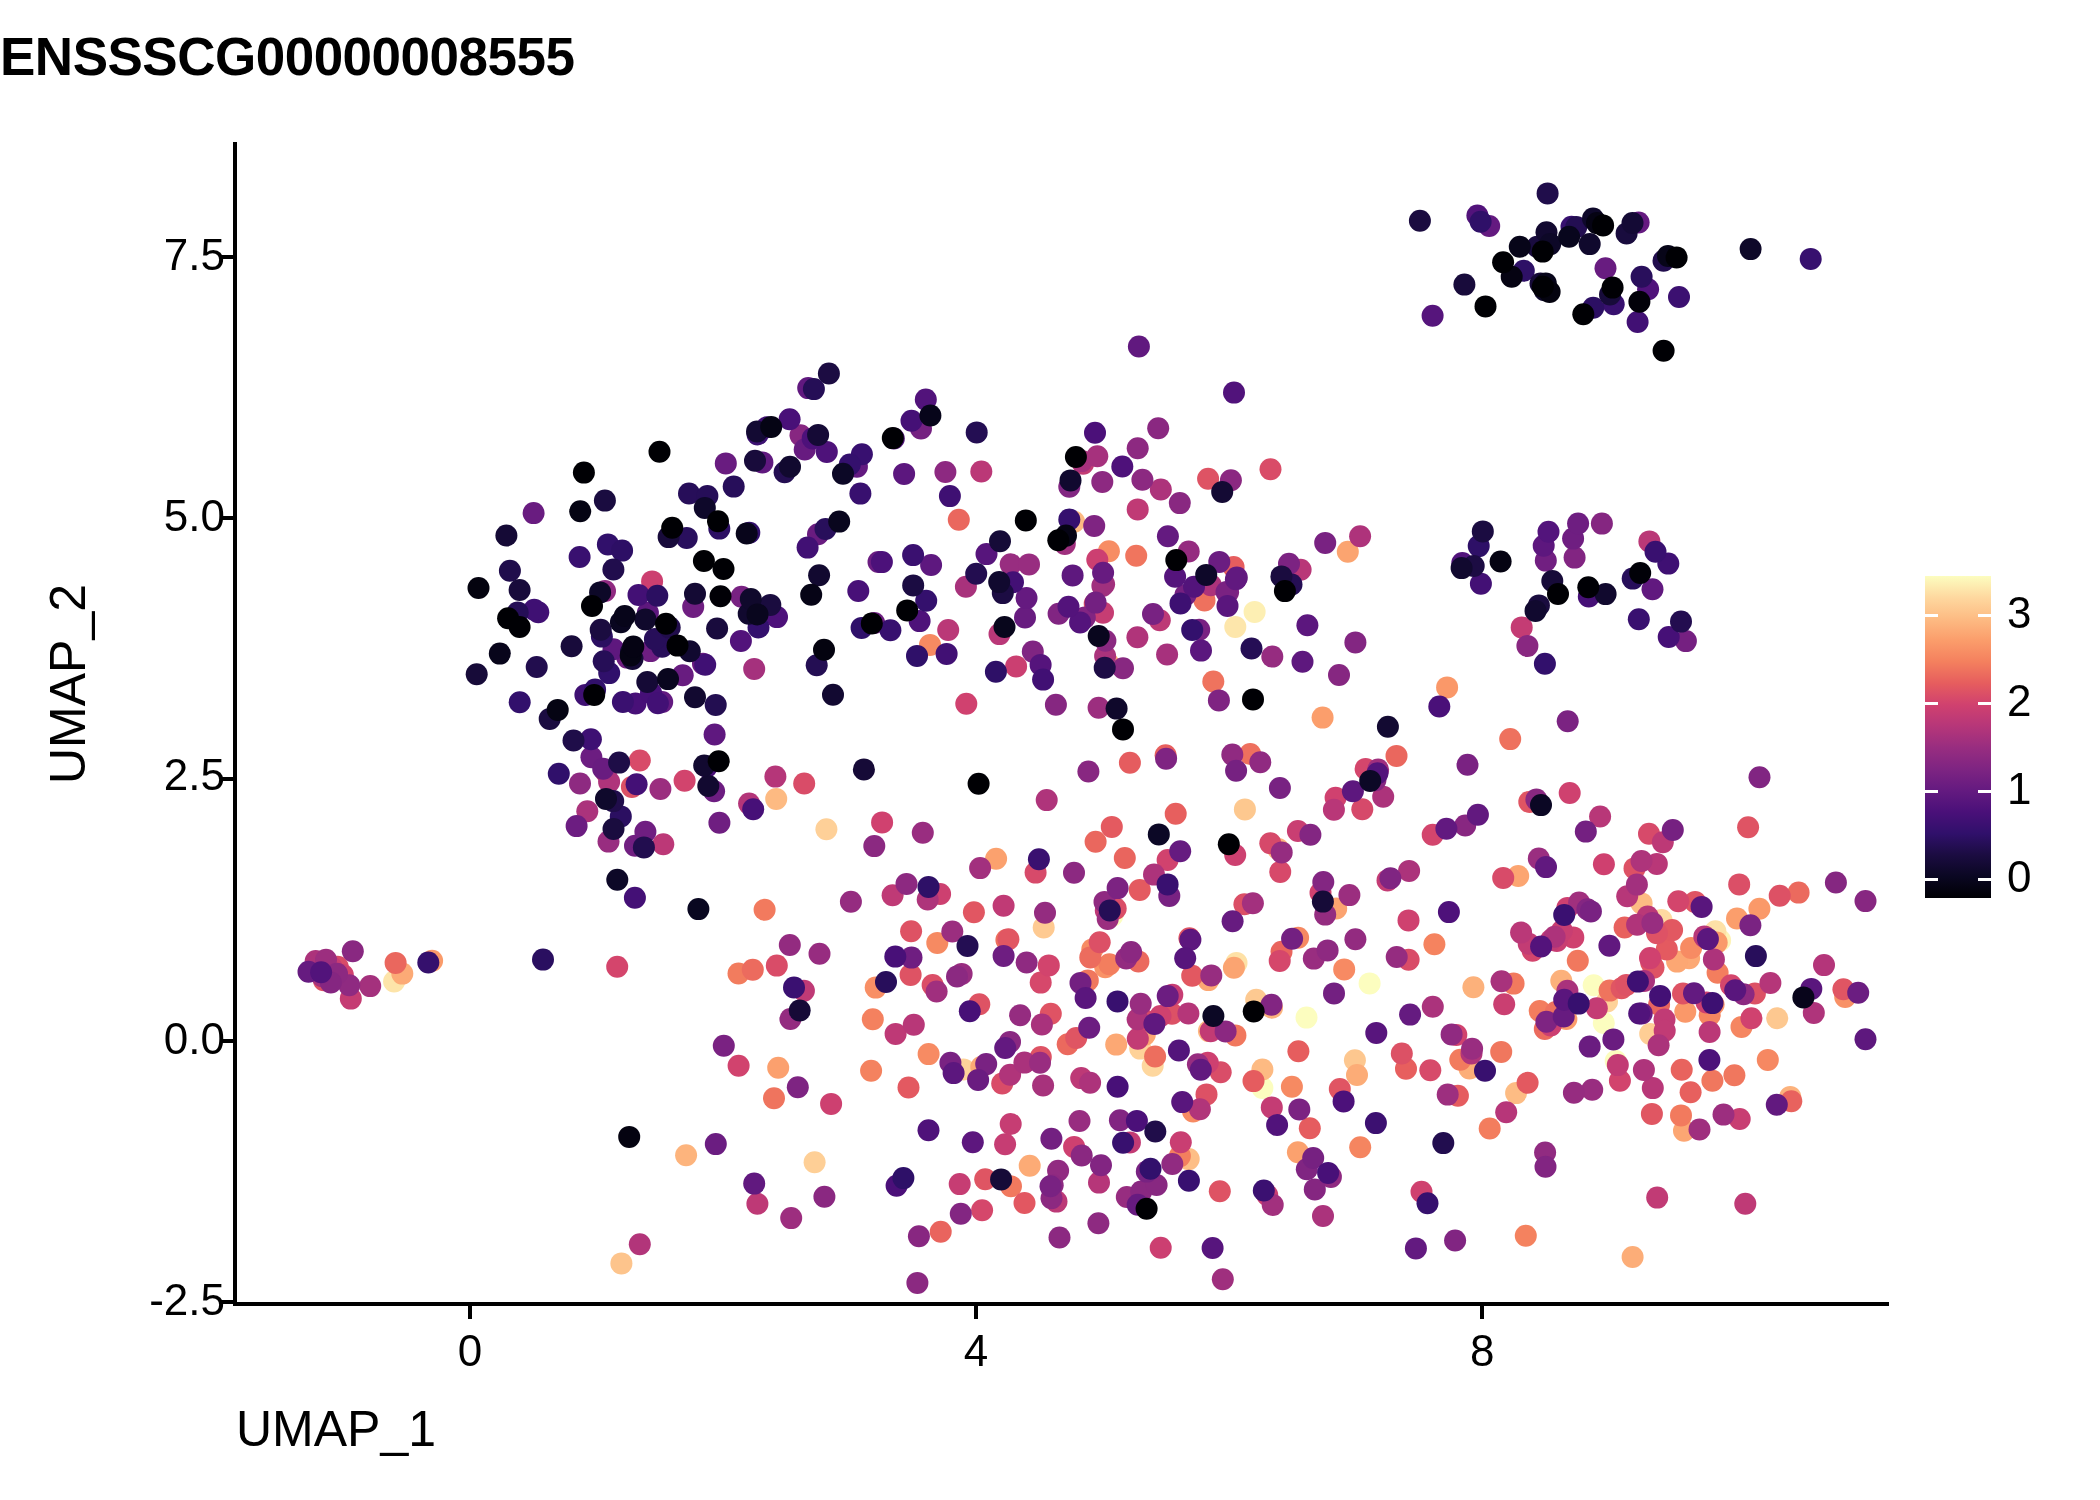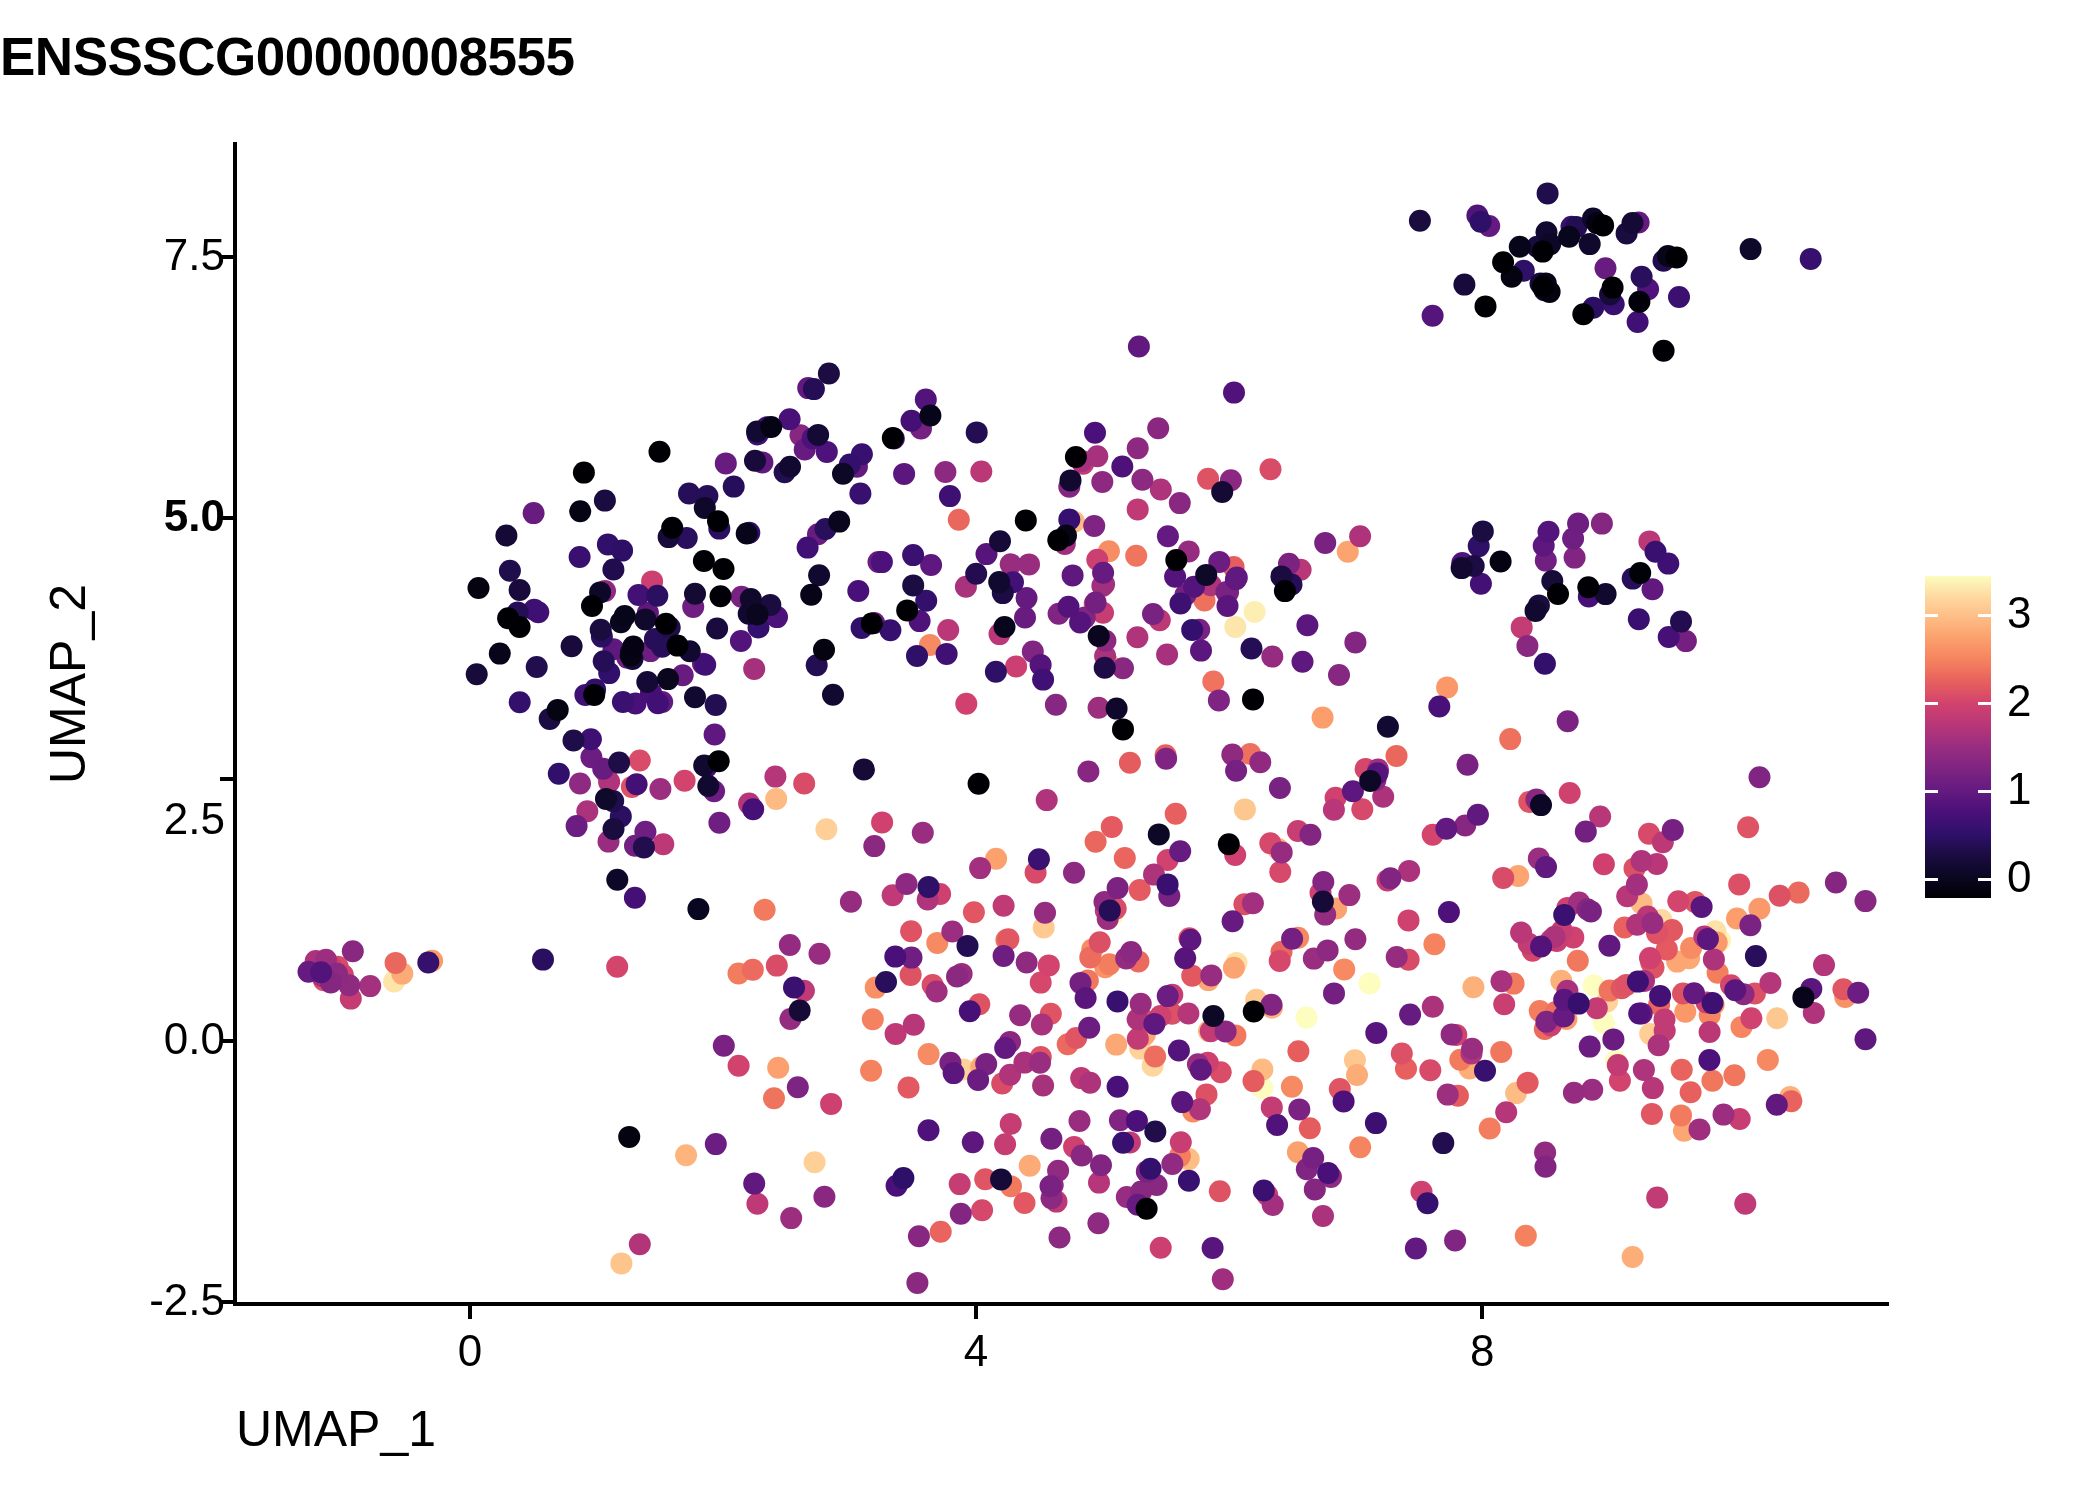--- a/index.html
+++ b/index.html
@@ -1063,23 +1063,23 @@
 
   <div class="axis-line" id="y-axis-line"></div>
   <div class="axis-line" id="x-axis-line"></div>
 
   <div id="y-ticks-group">
       <div class="tick-mark y-tick" style="top: 1300px;"></div>
       <div class="y-tick-label" style="top: 1275px;">-2.5</div>
       <div class="tick-mark y-tick" style="top: 1038.74px;"></div>
       <div class="y-tick-label" style="top: 1013.74px;">0.0</div>
       <div class="tick-mark y-tick" style="top: 777.477px;"></div>
-      <div class="y-tick-label" style="top: 794px;">2.5</div>
+      <div class="y-tick-label" style="top: 750px;">2.5</div>
       <div class="tick-mark y-tick" style="top: 516.216px;"></div>
-      <div class="y-tick-label" style="top: 491.216px; font-weight: bold;">5.0</div>
+      <div class="y-tick-label" style="top: 491.216px;">5.0</div>
       <div class="tick-mark y-tick" style="top: 254.955px;"></div>
       <div class="y-tick-label" style="top: 229.955px; margin-left: 19px;">7.5</div>
     </div>
   <div id="x-ticks-group">
       <div class="tick-mark x-tick" style="left: 468.05px;"></div>
       <div class="x-tick-label" style="left: 410.05px;">0</div>
       <div class="tick-mark x-tick" style="left: 974.103px;"></div>
       <div class="x-tick-label" style="left: 916.103px;">4</div>
       <div class="tick-mark x-tick" style="left: 1480.16px;"></div>
       <div class="x-tick-label" style="left: 1422.16px;">8</div>

